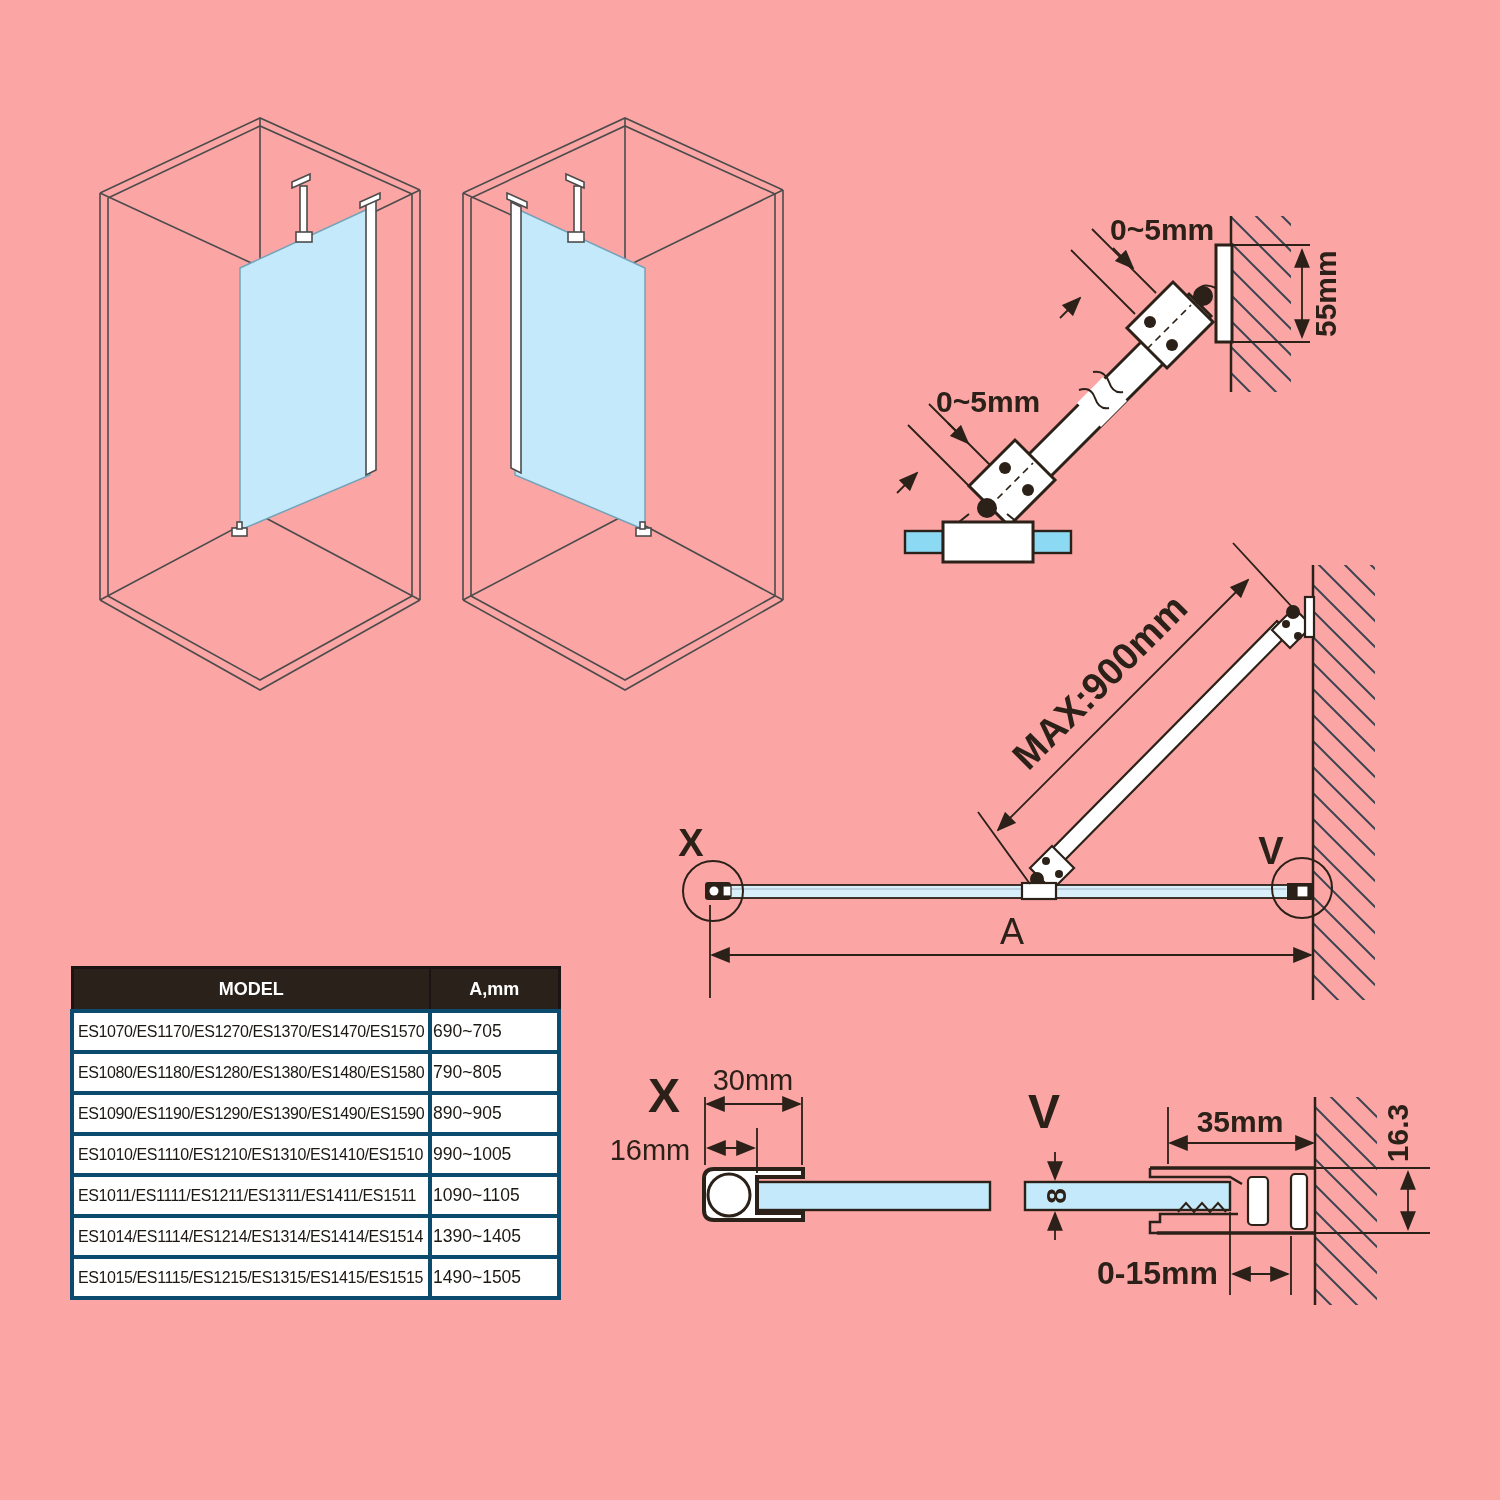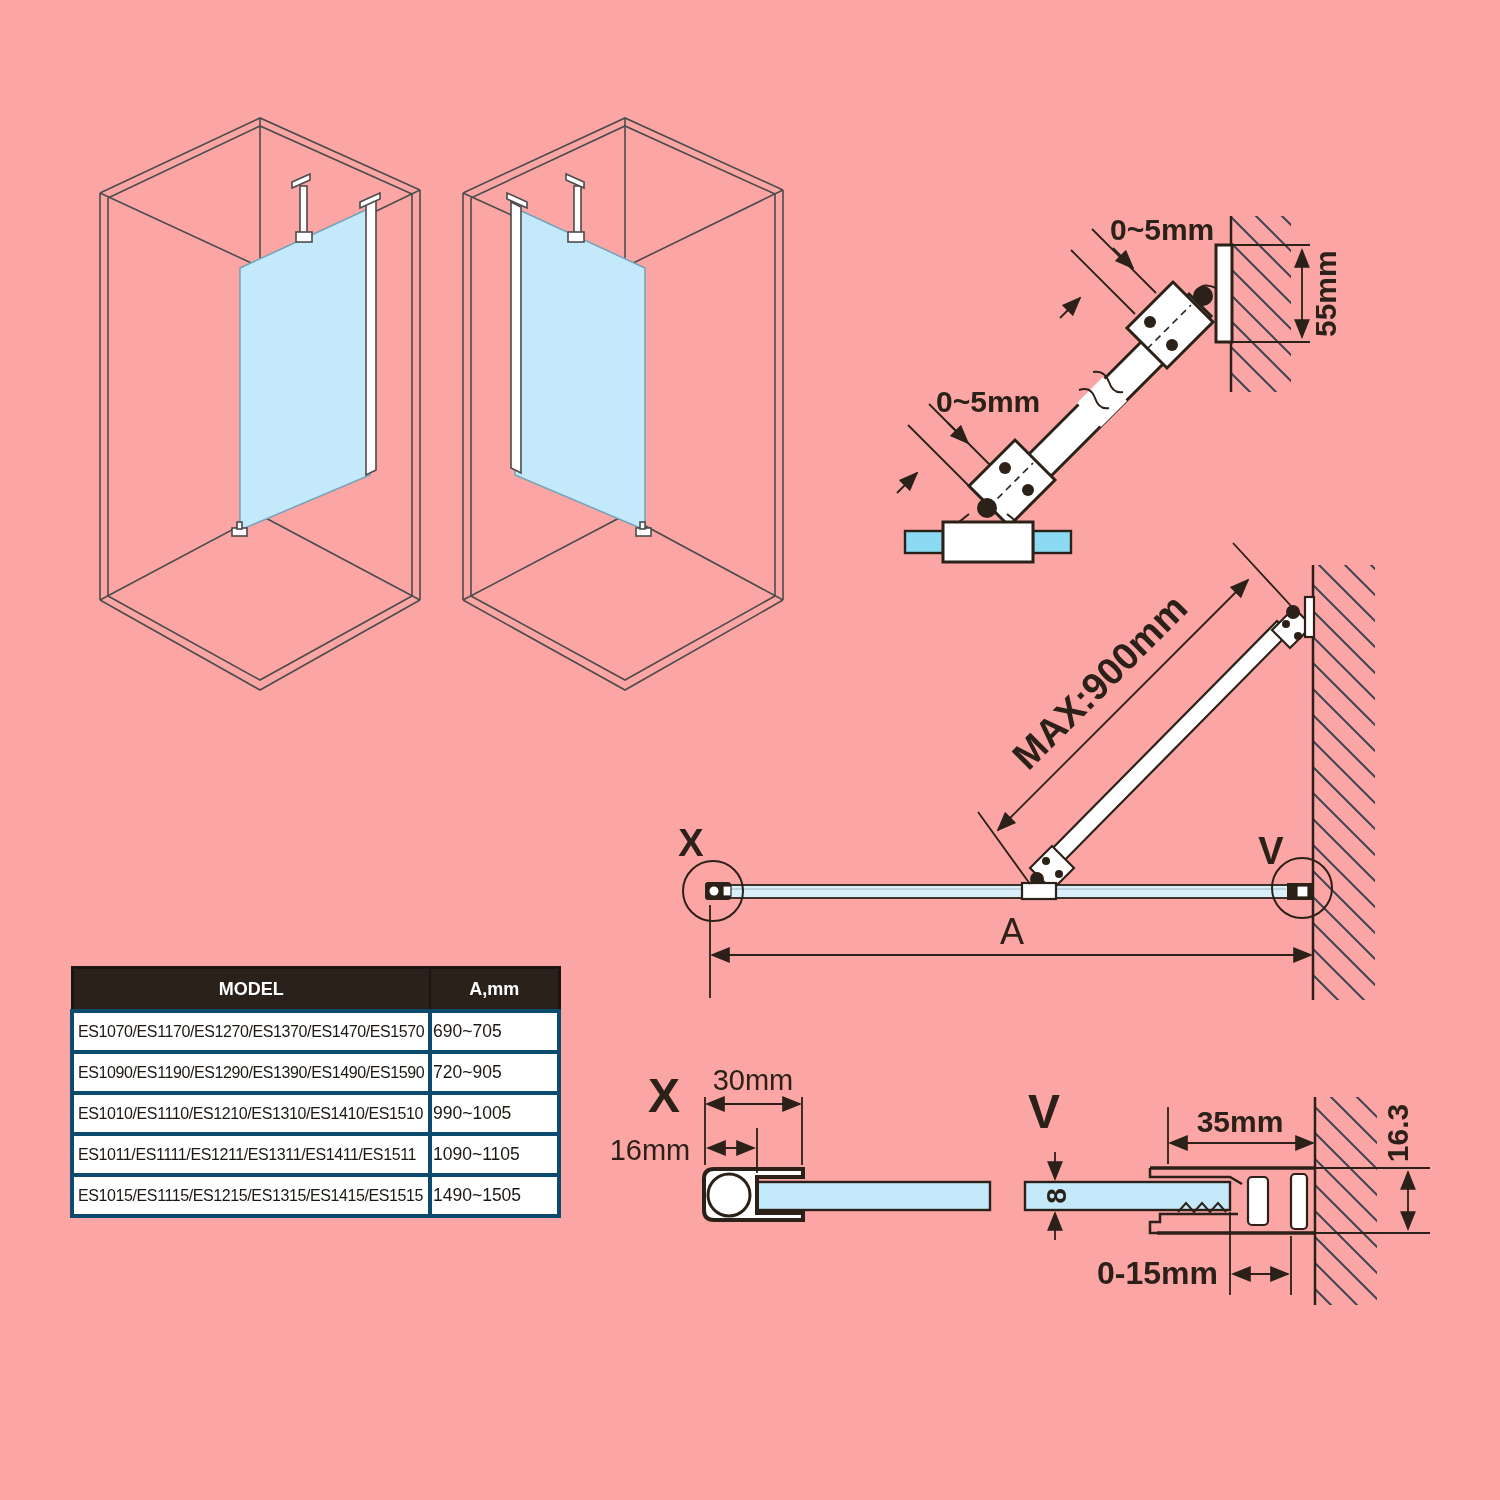--- a/index.html
+++ b/index.html
@@ -225,31 +225,39 @@
       <th>MODEL</th>
       <th>A,mm</th>
     </tr>
   </thead>
   <tbody>
     <tr>
       <td class="model">ES1070/ES1170/ES1270/ES1370/ES1470/ES1570</td>
       <td class="val">690~705</td>
         </tr>
     <tr>
+      <td class="model">ES1080/ES1180/ES1280/ES1380/ES1480/ES1580</td>
+      <td class="val">790~805</td>
+        </tr>
+    <tr>
       <td class="model">ES1090/ES1190/ES1290/ES1390/ES1490/ES1590</td>
-      <td class="val">720~905</td>
+      <td class="val">890~905</td>
         </tr>
     <tr>
       <td class="model">ES1010/ES1110/ES1210/ES1310/ES1410/ES1510</td>
       <td class="val">990~1005</td>
         </tr>
     <tr>
       <td class="model">ES1011/ES1111/ES1211/ES1311/ES1411/ES1511</td>
       <td class="val">1090~1105</td>
         </tr>
     <tr>
+      <td class="model">ES1014/ES1114/ES1214/ES1314/ES1414/ES1514</td>
+      <td class="val">1390~1405</td>
+        </tr>
+    <tr>
       <td class="model">ES1015/ES1115/ES1215/ES1315/ES1415/ES1515</td>
       <td class="val">1490~1505</td>
         </tr>
   </tbody>
 </table>
 
 </div>
 
 </body></html>

